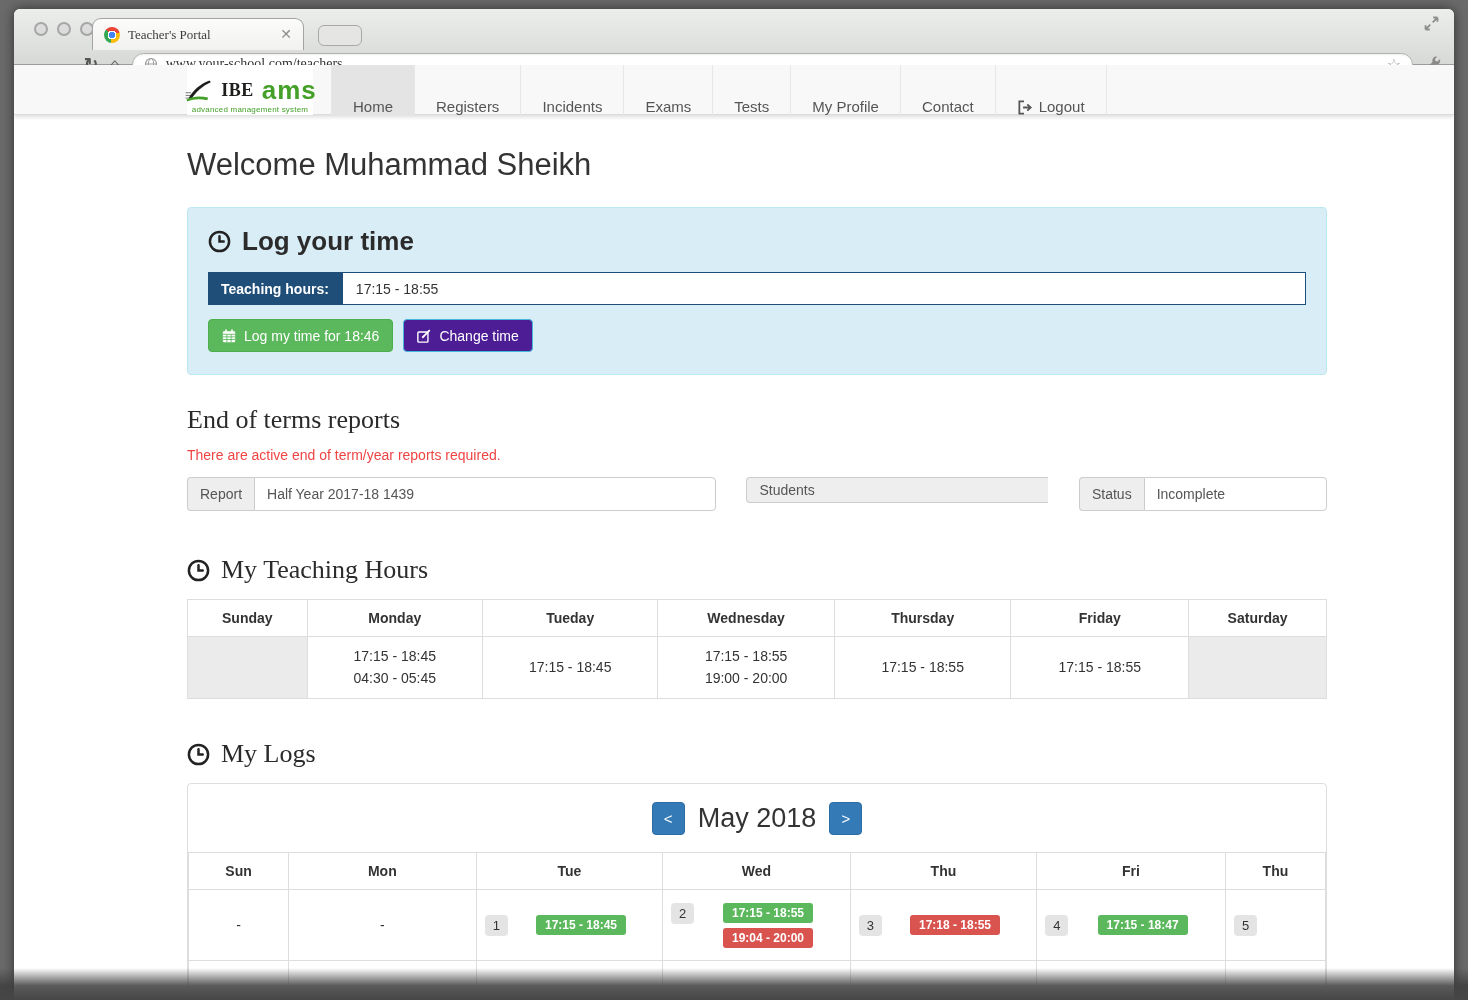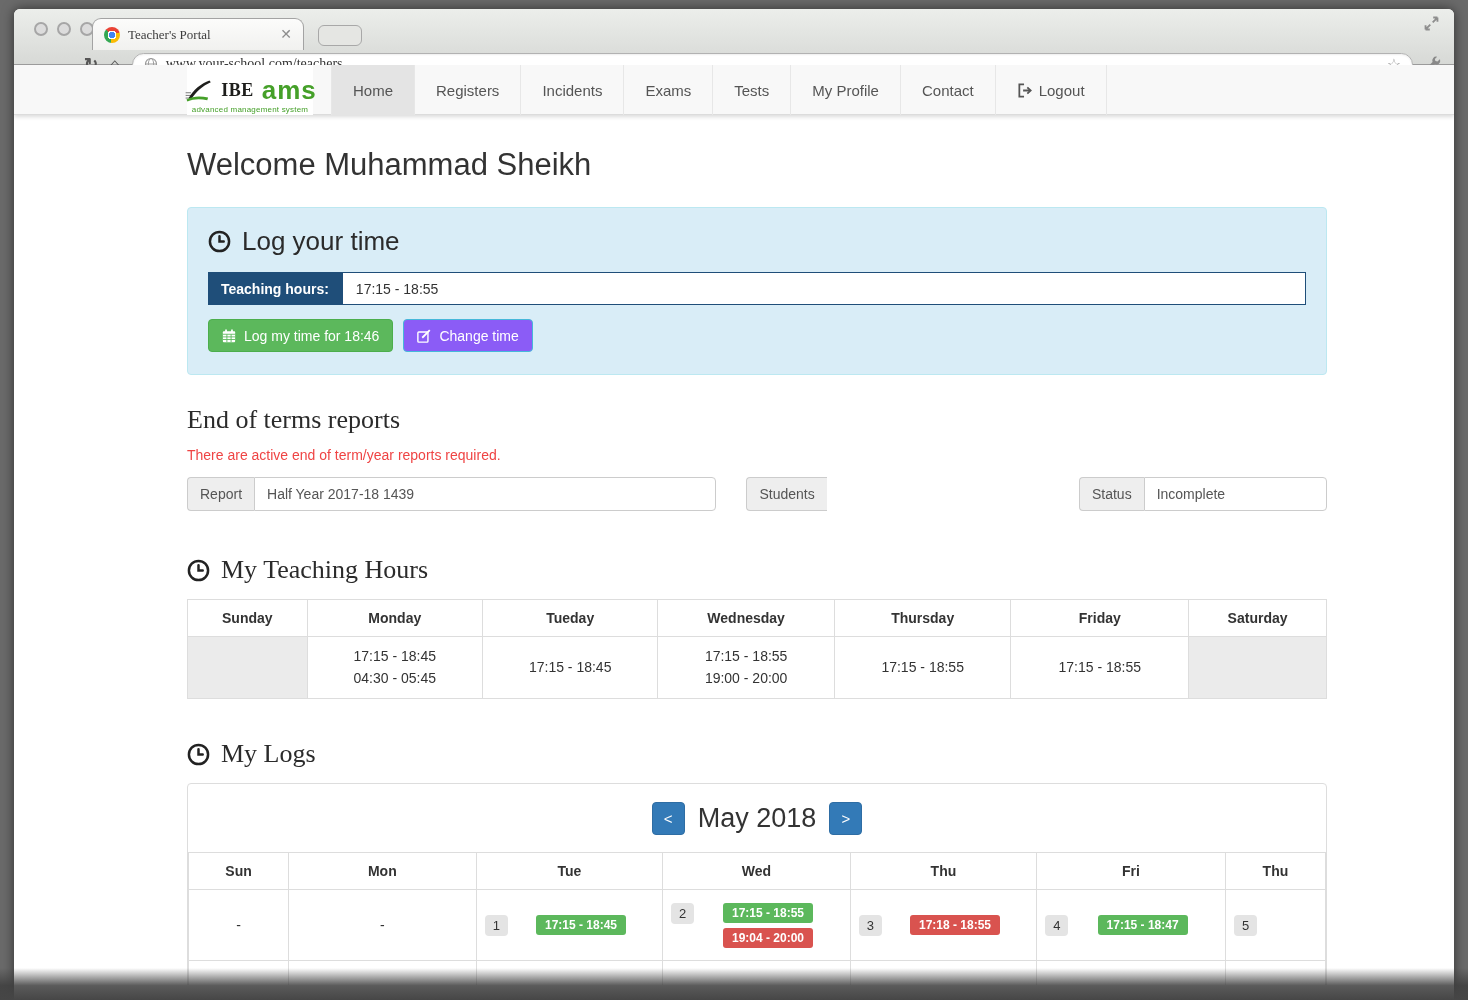--- a/index.html
+++ b/index.html
@@ -46,52 +46,52 @@
   .navbar { height:50px; background:#f8f8f8; border-bottom:1px solid #dcdcdc;
             box-shadow:0 2px 4px rgba(0,0,0,.14); display:flex; position:relative; z-index:5; }
   .nav-inner { margin-left:173px; display:flex; }
   .logo-box { width:126px; height:50px; background:#fff; display:flex; flex-direction:column;
               align-items:center; justify-content:center; }
   .logo-row { display:flex; align-items:center; gap:8px;margin-top:12px; }
   .logo-ibe { font-family:"Liberation Serif", serif; font-weight:bold; font-size:18px; color:#1e1e1c; letter-spacing:.5px; }
   .logo-ams { font-size:26px; font-weight:bold; color:#45a029; line-height:.75; letter-spacing:1px; }
   .logo-sub { font-size:8px; color:#45a029; margin-top:2px; letter-spacing:.2px; }
   .nav-menu { display:flex; margin-left:18px; }
-  .nav-item { padding:0 21px; height:50px; display:flex; align-items:center; gap:7px;
+  .nav-item { padding:0 21px; height:50px; display:flex; align-items:flex-end; gap:7px;
               font-size:15px; color:#555; border-right:1px solid #e7e7e7; cursor:pointer; white-space:nowrap; }
   .nav-item:first-child { border-left:1px solid #e7e7e7; }
   .nav-item.active { background:#e4e4e4; }
 
   .content { margin-left:173px; width:1140px; }
   .welcome { font-size:31px; font-weight:400; color:#333; margin:32px 0 24px; }
 
   .panel-info { background:#d9edf7; border:1px solid #bce8f1; border-radius:4px; padding:18px 20px 22px; }
-  .panel-title { font-size:26px; font-weight:400; color:#2b2b2b; display:flex; align-items:center; gap:11px; margin-bottom:15px; }
+  .panel-title { font-size:26px; font-weight:700; color:#2b2b2b; display:flex; align-items:center; gap:11px; margin-bottom:15px; }
   .tg-group { display:flex; height:33px; }
   .tg-label { background:#1f4e79; color:#fff; font-weight:bold; font-size:14px; padding:0 13px;
               display:flex; align-items:center; }
   .tg-input { flex:1; background:#fff; border:1px solid #1f4e79; font-size:14px; color:#333;
               padding:0 13px; display:flex; align-items:center; }
   .btn-row { display:flex; gap:10px; margin-top:14px; }
   .btn { height:33px; border-radius:4px; font-size:14px; color:#fff; display:flex; align-items:center;
          gap:8px; padding:0 13px; cursor:pointer; }
   .btn-green { background:#5cb85c; border:1px solid #4cae4c; }
-  .btn-lblue { background:#8b5cf6; border:1px solid #46b8da; }
+  .btn-lblue { background:#4c1d95; border:1px solid #46b8da; }
 
   .section-h2 { font-size:26px; font-weight:400; color:#2b2b2b; display:flex; align-items:center; gap:11px;font-family:Liberation Serif, serif; }
   .reports { margin-top:30px; }
   .section-sub { font-size:14px; color:#ef4444; margin:12px 0 14px; }
   .fields-row { display:flex; }
   .field { display:flex; height:34px; }
   .f-label { background:#eee; border:1px solid #ccc; border-right:none; border-radius:4px 0 0 4px;
              color:#555; font-size:14px; padding:4px 12px; display:flex; align-items:center; }
   .f-value { background:#fff; border:1px solid #ccc; border-radius:0 4px 4px 0; color:#555;
              font-size:14px; padding:0 12px; display:flex; align-items:center; flex:1; }
   .field-report  { width:555px; margin-right:30px; }
-  .field-students{ width:316px; margin-right:31px; }
+  .field-students{ width:316px; margin-right:31px;flex-direction:column; }
   .field-status  { width:260px; }
 
   .hours-section { margin-top:44px; }
   .data-table { width:100%; border-collapse:collapse; font-size:14px; color:#333; margin-top:14px; }
   .data-table th { border:1px solid #ddd; padding:10px 8px; text-align:center; font-weight:bold; background:#fff; }
   .data-table td { border:1px solid #ddd; padding:9px 8px; text-align:center; vertical-align:middle; }
   .hours-table td { height:62px; line-height:1.55; }
   .gray-cell { background:#ebebeb; }
 
   .logs-section { margin-top:40px; }

